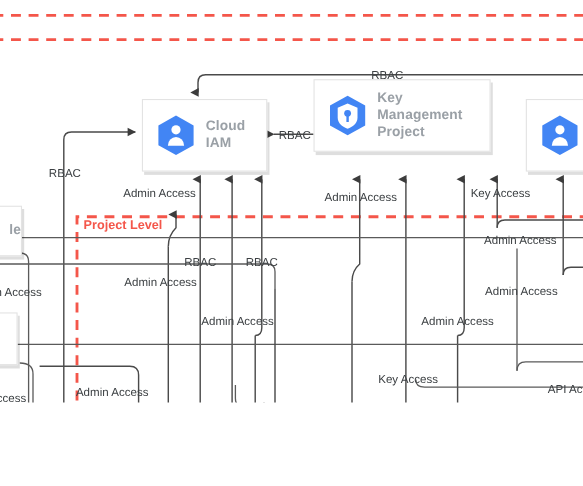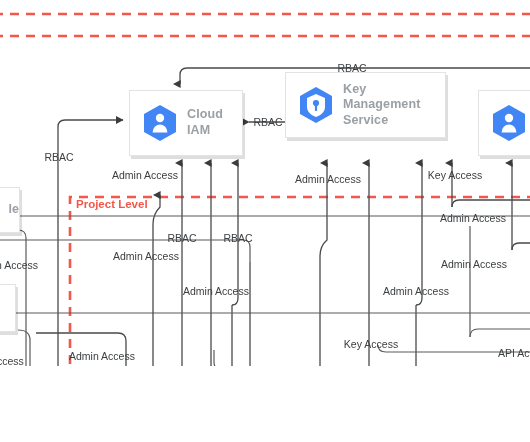--- a/index.html
+++ b/index.html
@@ -158,21 +158,21 @@
     <span class="ico">
       <svg width="34" height="38" viewBox="0 0 34 38">
         <polygon points="17,1 33,10 33,28 17,37 1,28 1,10" fill="#4285f4"></polygon>
         <path d="M17,8 L26,12 L26,21 C26,26 21.5,29.5 17,31 C12.5,29.5 8,26 8,21 L8,12 Z" fill="#ffffff"></path>
         <circle cx="17" cy="17" r="3.1" fill="#4285f4"></circle>
         <rect x="15.9" y="18.5" width="2.2" height="6.4" fill="#4285f4"></rect>
       </svg>
     </span>
     <span class="ttl">
       <span>Key Management</span><br>
-      <span>Service</span>
+      <span>Project</span>
     </span>
   </div>
 
   <div class="node" style="left:478px;top:90px;width:74px;height:66px;">
     <span class="ico">
       <svg width="34" height="38" viewBox="0 0 34 38">
         <polygon points="17,1 33,10 33,28 17,37 1,28 1,10" fill="#4285f4"></polygon>
         <circle cx="17" cy="14" r="4.2" fill="#ffffff"></circle>
         <path d="M9.6,28.5 a7.4,8 0 0 1 14.8,0 z" fill="#ffffff"></path>
       </svg>

